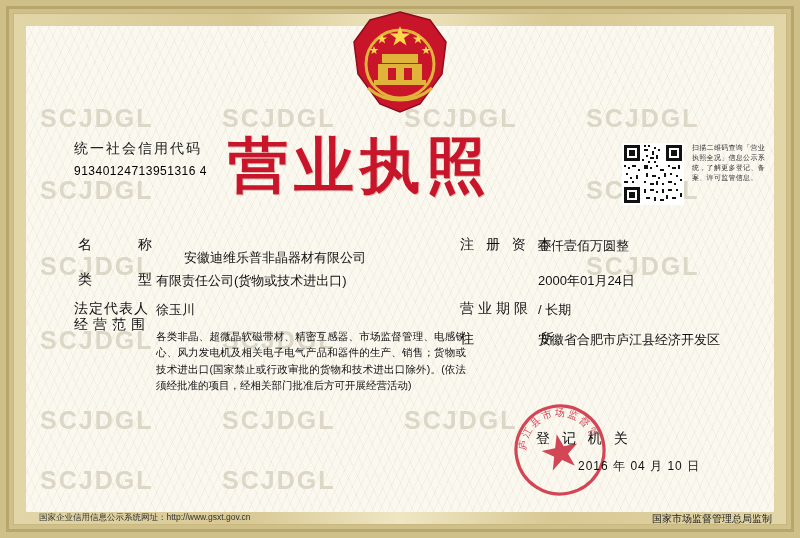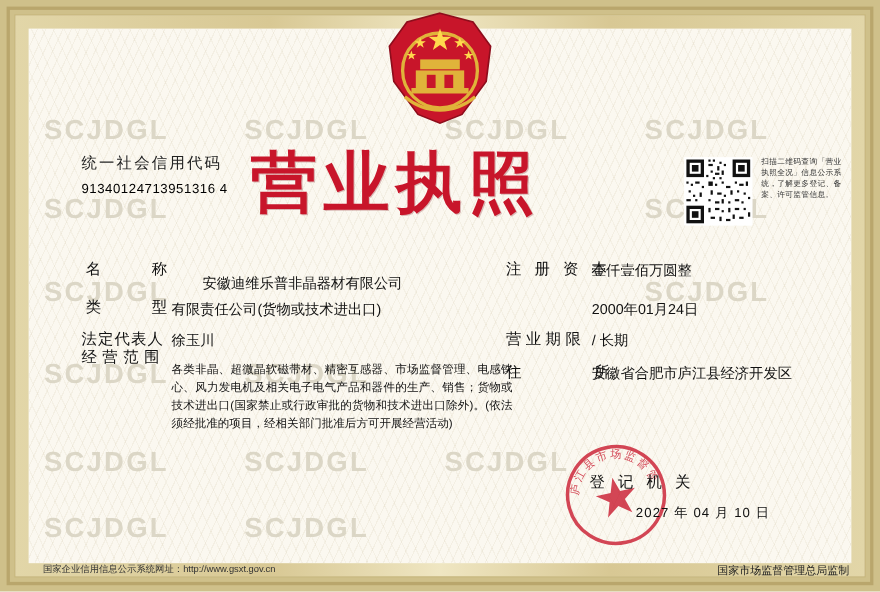--- a/index.html
+++ b/index.html
@@ -384,21 +384,21 @@
         <path id="sealArc" d="M 14 48 A 34 34 0 0 1 82 48" fill="none"></path>
         <text font-size="10" fill="#c8152a" letter-spacing="2.2" font-family="'DejaVu Sans',sans-serif">
           <textPath href="#sealArc" startOffset="6%">庐江县市场监督管理局</textPath>
         </text>
       </g>
     </svg>
   </div>
 
   <div class="registry">登 记 机 关</div>
   <div class="date-line">
-    <span>2027</span>
+    <span>2016</span>
     <span>年</span>
     <span>04</span>
     <span>月</span>
     <span>10</span>
     <span>日</span>
   </div>
 
   <div class="footer-left">国家企业信用信息公示系统网址：http://www.gsxt.gov.cn</div>
   <div class="footer-right">国家市场监督管理总局监制</div>
 

